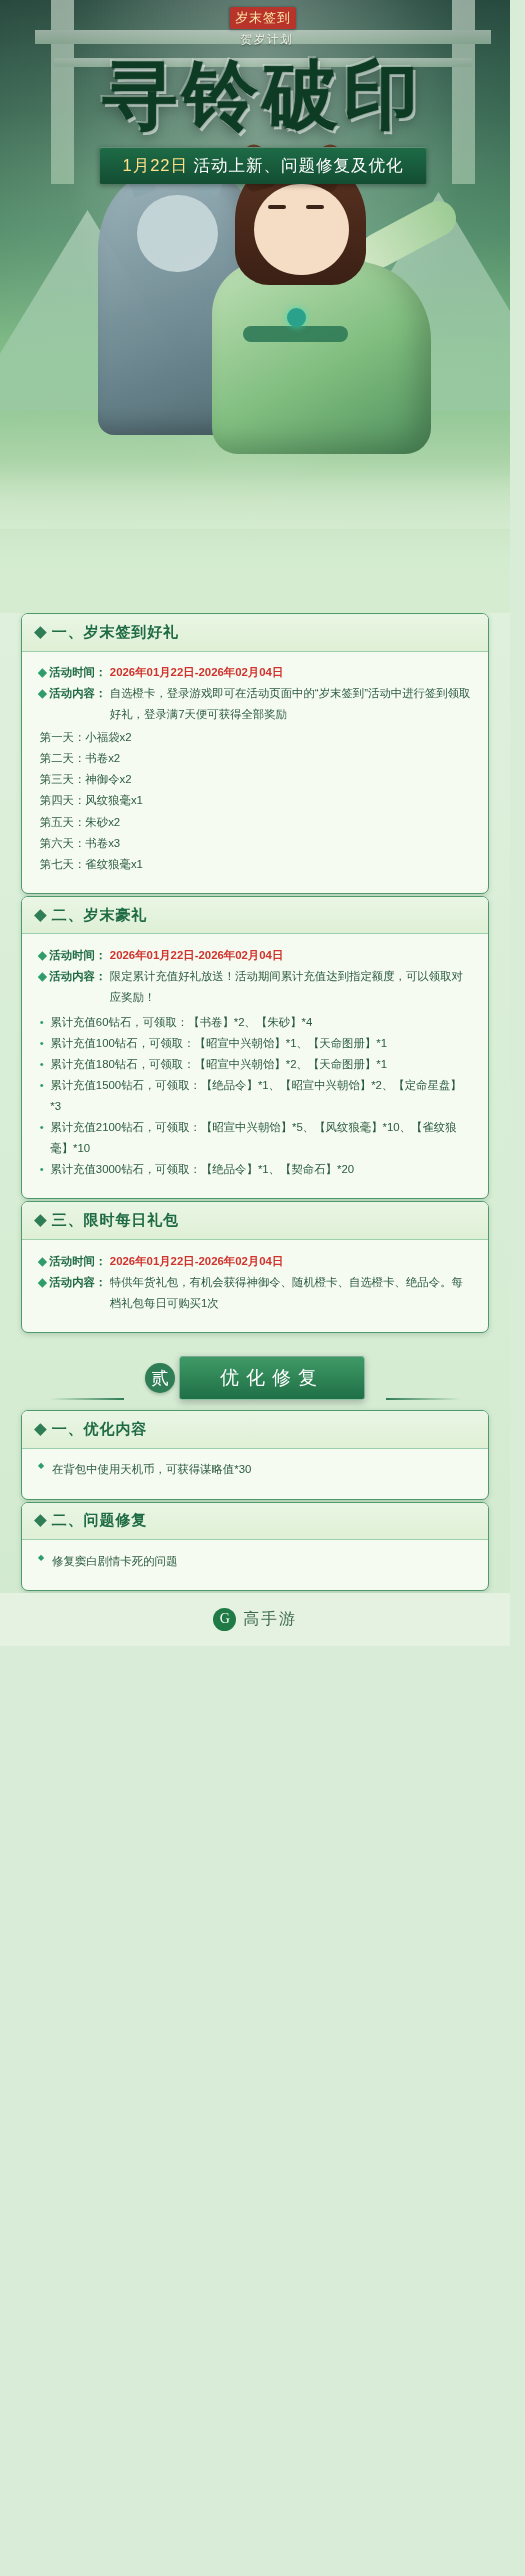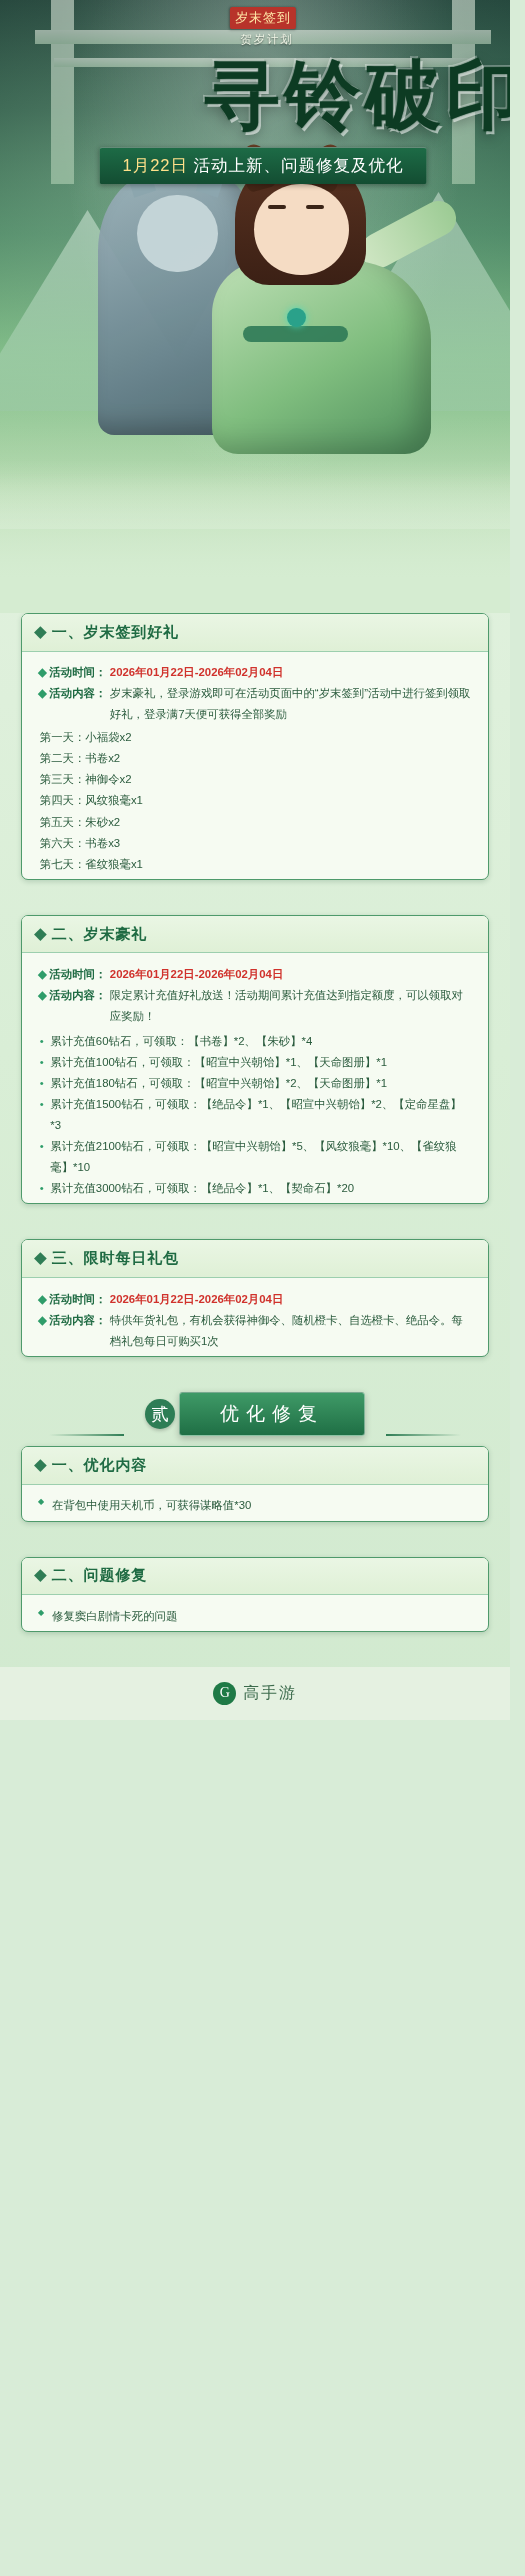--- a/index.html
+++ b/index.html
@@ -27,21 +27,21 @@
   .gate .pillar { position:absolute; top:0; width:23px; height:184px; background:linear-gradient(#e9f3e6,#bcd9bd); }
   .gate .beam { position:absolute; top:30px; left:35px; right:35px; height:14px; background:linear-gradient(#f0f6ec,#c6dfc6); }
   .gate .beam2 { position:absolute; top:58px; left:54px; right:54px; height:8.8px; background:linear-gradient(#f0f6ec,#c6dfc6); }
 
   .logo-badge { position:absolute; left:50%; top:7px; transform:translateX(-50%); text-align:center; z-index:6; }
   .logo-seal { display:inline-block; background:#b8332a; color:#ffe9a8; font-size:13px; line-height:1.15;
                padding:3.5px 5.3px; border-radius:2.6px; letter-spacing:0.9px; writing-mode:horizontal-tb;
                box-shadow:0 0.9px 2.6px rgba(0,0,0,.35); }
   .logo-sub { color:#f2f7e8; font-size:11.4px; margin-top:2.6px; text-shadow:0 0.9px 1.8px rgba(0,0,0,.5); letter-spacing:1.8px;margin-left:8px; }
 
-  .hero-title { position:absolute; top:46px; left:0; right:0; text-align:right; z-index:7; }
+  .hero-title { position:absolute; top:46px; left:0; right:0; text-align:center; z-index:7; }
   .hero-title .t {
     font-family:"Liberation Serif", serif;
     font-size:75px; font-weight:bold; letter-spacing:5.3px;
     color:#0d3b23;
     text-shadow: 0 0 1.8px #0d3b23, 2.6px 2.6px 0 rgba(255,255,255,.55), -1.8px -1.8px 0 rgba(255,255,255,.35), 0 5.3px 12.3px rgba(0,0,0,.35);
   }
   .hero-banner { position:absolute; top:147px; left:50%; transform:translateX(-50%); z-index:8;
     background:linear-gradient(#1d6b46,#134d32); color:#fff; font-size:16.6px; letter-spacing:0.9px;
     padding:7px 23px; border-radius:2.6px; box-shadow:0 1.8px 5.3px rgba(0,0,0,.3);
     border-top:0.9px solid rgba(255,255,255,.35); white-space:nowrap; }
@@ -86,22 +86,22 @@
       background:#2e7d55; width:30px; height:30px; line-height:30px; border-radius:50%;
       display:inline-block; margin-bottom:-10.5px; position:relative; z-index:3; box-shadow:0 1.8px 3.5px rgba(0,0,0,.2); }
   .sec-head .plaque { display:inline-block; background:linear-gradient(#3f9a67,#1f6f45);
       color:#fff; font-size:19px; letter-spacing:7px; padding:8px 40px; border-radius:3.5px;
       border:0.9px solid rgba(255,255,255,.4); box-shadow:0 2.6px 7px rgba(0,0,0,.22); position:relative; z-index:2; }
   .sec-head .wing { position:absolute; top:42px; width:75px; height:1.8px; background:linear-gradient(90deg,rgba(47,125,85,0),#2f7d55); }
   .sec-head .wing.l { left:49px; }
   .sec-head .wing.r { right:49px; background:linear-gradient(270deg,rgba(47,125,85,0),#2f7d55); }
 
   
-  .card { margin:0 21px 35px; background:#f6fbf2; border:1.8px solid #4e9a6b; border-radius:7px;
-          padding:0 0 4px; box-shadow:0 1.8px 5.3px rgba(30,80,50,.18); }
+  .card { margin:0 21px 2px; background:#f6fbf2; border:1.8px solid #4e9a6b; border-radius:7px;
+          padding:0 0 18px; box-shadow:0 1.8px 5.3px rgba(30,80,50,.18); }
   .card-title { display:flex; align-items:center; gap:7px; background:linear-gradient(#eaf6e4,#dff0d6);
           border-bottom:0.9px solid #9ccfae; padding:8.8px 14px; border-radius:5.3px 5.3px 0 0; }
   .card-title .mark { width:8.8px; height:8.8px; background:#2f7d55; transform:rotate(45deg); flex:none; }
   .card-title h3 { margin:0; font-size:15px; color:#1f6b43; font-weight:bold; letter-spacing:0.9px; }
   .card-body { padding:10.5px 16px 0; font-size:11.4px; line-height:1.85; color:#2a5b3d; }
   .row { display:flex; gap:3.5px; }
   .row .lbl { color:#1f6b43; font-weight:bold; white-space:nowrap; }
   .row .lbl .dot { color:#2f9d6a; margin-right:2.6px; }
   .red { color:#d0322c; font-weight:bold; }
   ul.plain { list-style:none; margin:3.5px 0 0; padding:0; }
@@ -183,21 +183,21 @@
       <span class="mark"></span>
       <h3>一、岁末签到好礼</h3>
     </div>
     <div class="card-body">
       <div class="row">
         <span class="lbl"><span class="dot">◆</span><span>活动时间：</span></span>
         <span class="red">2026年01月22日-2026年02月04日</span>
       </div>
       <div class="row">
         <span class="lbl"><span class="dot">◆</span><span>活动内容：</span></span>
-        <span>岁末豪礼，登录游戏即可在活动页面中的“岁末签到”活动中进行签到领取好礼，登录满7天便可获得全部奖励</span>
+        <span>自选橙卡，登录游戏即可在活动页面中的“岁末签到”活动中进行签到领取好礼，登录满7天便可获得全部奖励</span>
       </div>
       <div class="daylist">
         <div>第一天：小福袋x2</div>
         <div>第二天：书卷x2</div>
         <div>第三天：神御令x2</div>
         <div>第四天：风纹狼毫x1</div>
         <div>第五天：朱砂x2</div>
         <div>第六天：书卷x3</div>
         <div>第七天：雀纹狼毫x1</div>
       </div>

